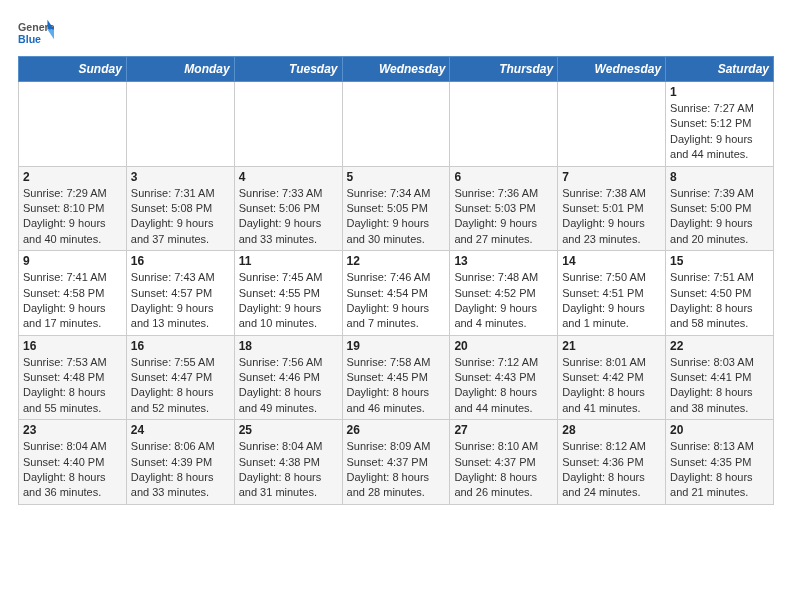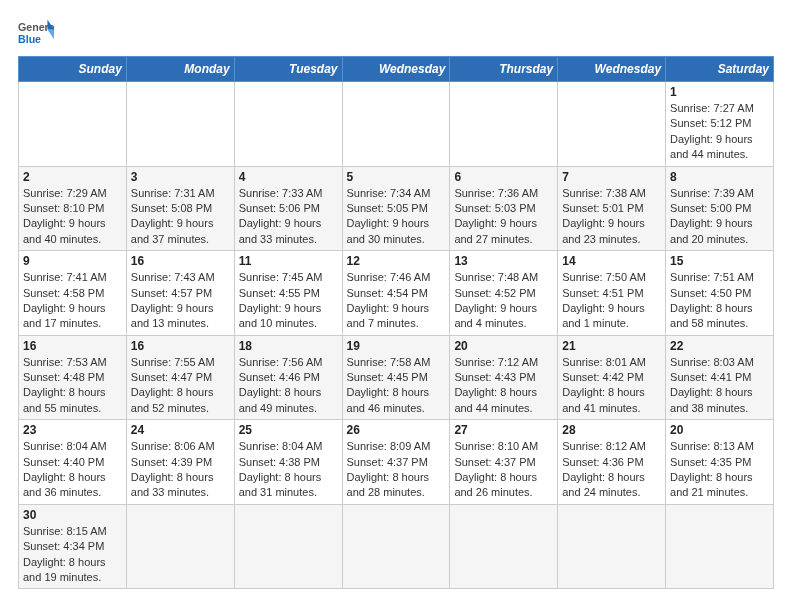--- a/index.html
+++ b/index.html
@@ -314,29 +314,15 @@
 Sunset: 4:36 PM
 Daylight: 8 hours and 24 minutes.</div>
           </td>
           <td>
             <span class="day-num">20</span>
             <div class="day-info">Sunrise: 8:13 AM
 Sunset: 4:35 PM
 Daylight: 8 hours and 21 minutes.</div>
           </td>
         </tr>
-        <tr>
-          <td>
-            <span class="day-num">30</span>
-            <div class="day-info">Sunrise: 8:15 AM
-Sunset: 4:34 PM
-Daylight: 8 hours and 19 minutes.</div>
-          </td>
-          <td class="empty-cell"></td>
-          <td class="empty-cell"></td>
-          <td class="empty-cell"></td>
-          <td class="empty-cell"></td>
-          <td class="empty-cell"></td>
-          <td class="empty-cell"></td>
-        </tr>
       </tbody>
   </table>
 </div>
 
 </body></html>

